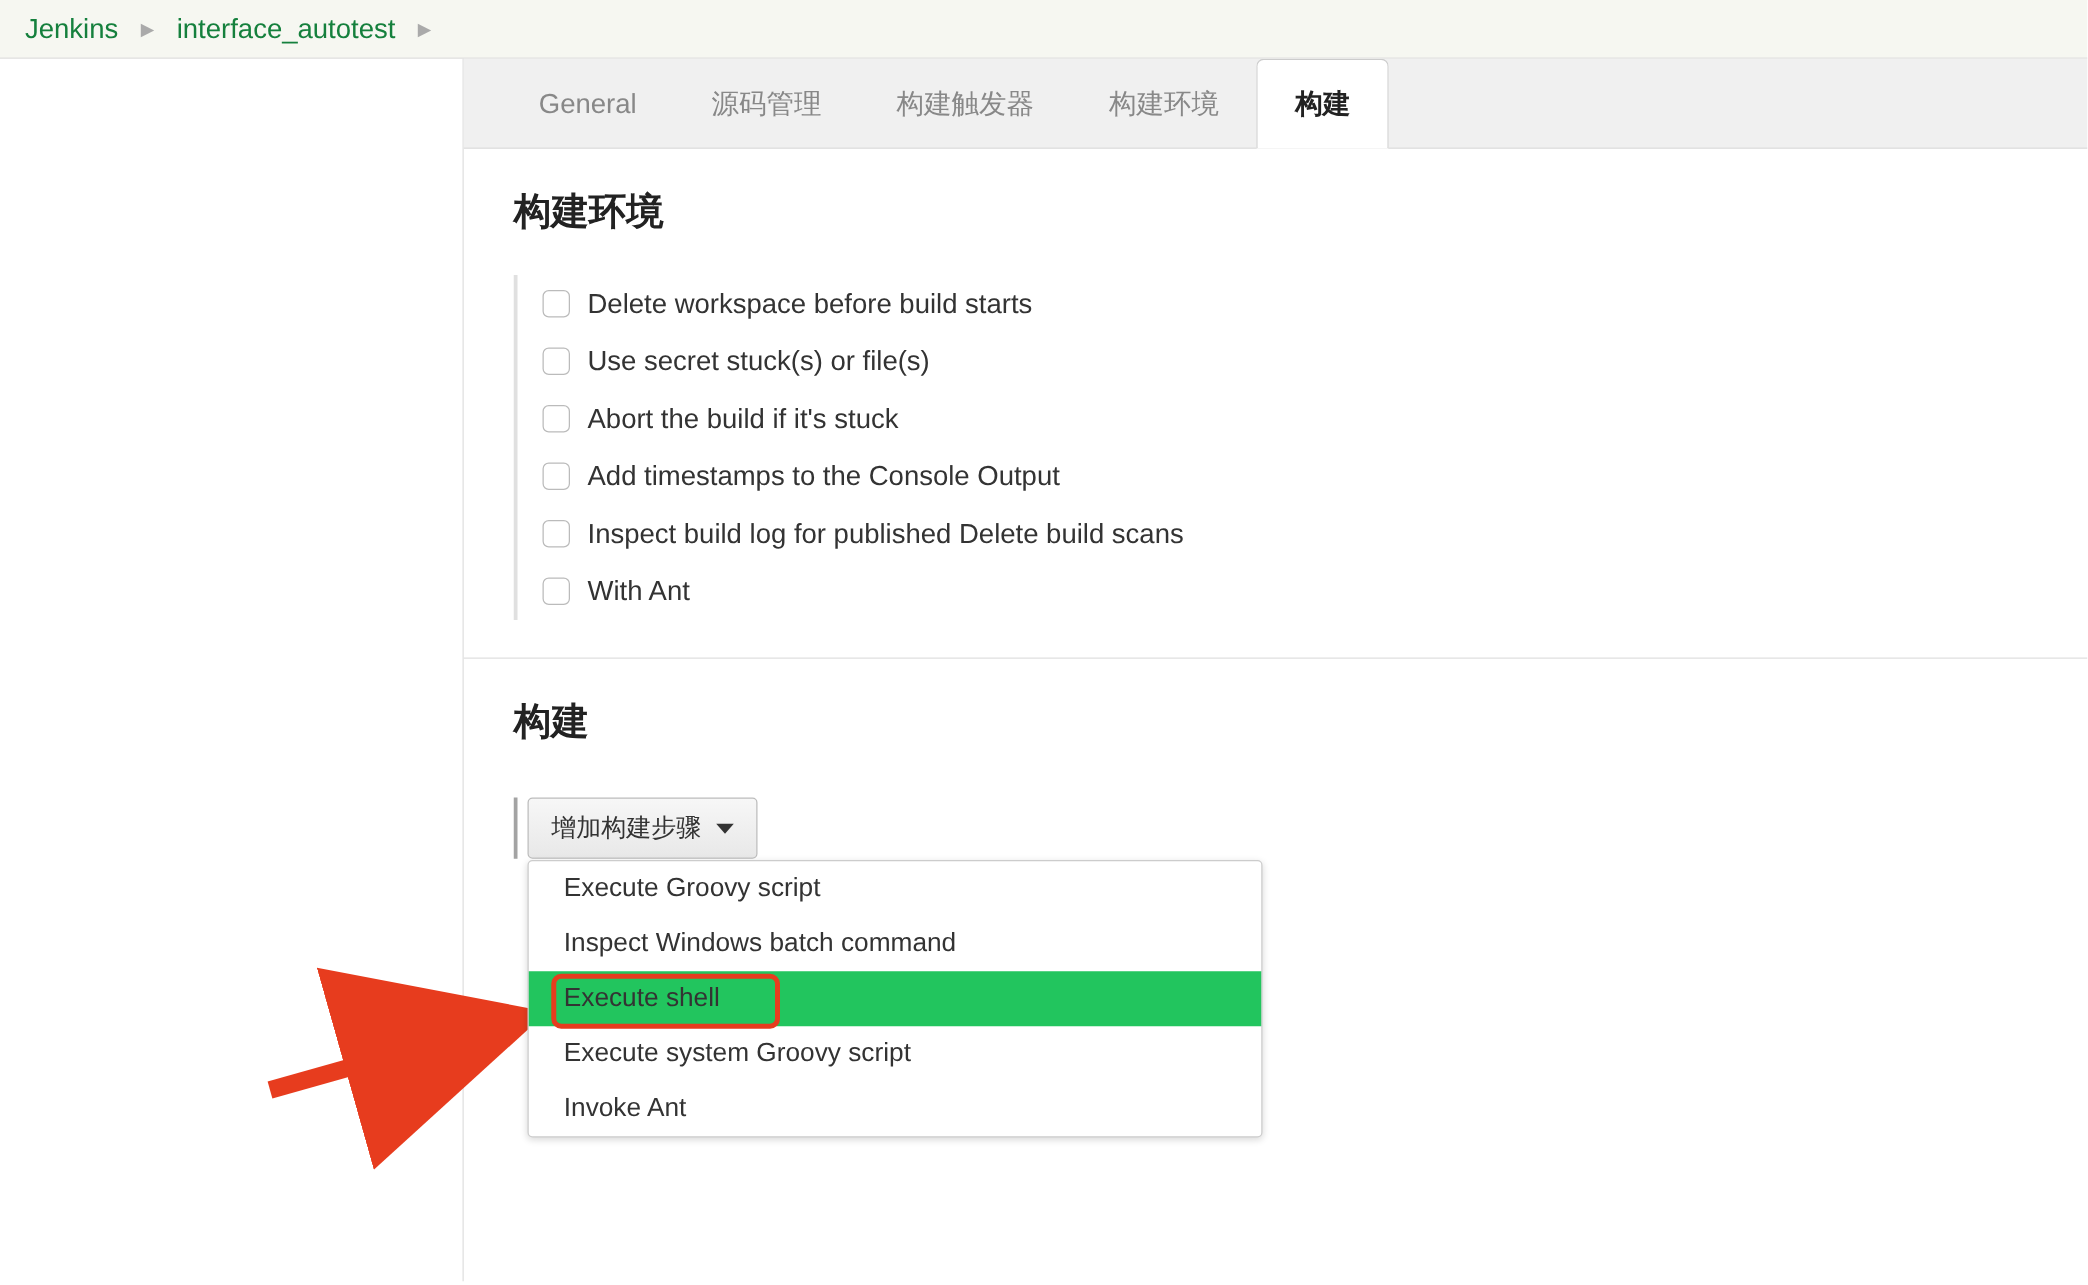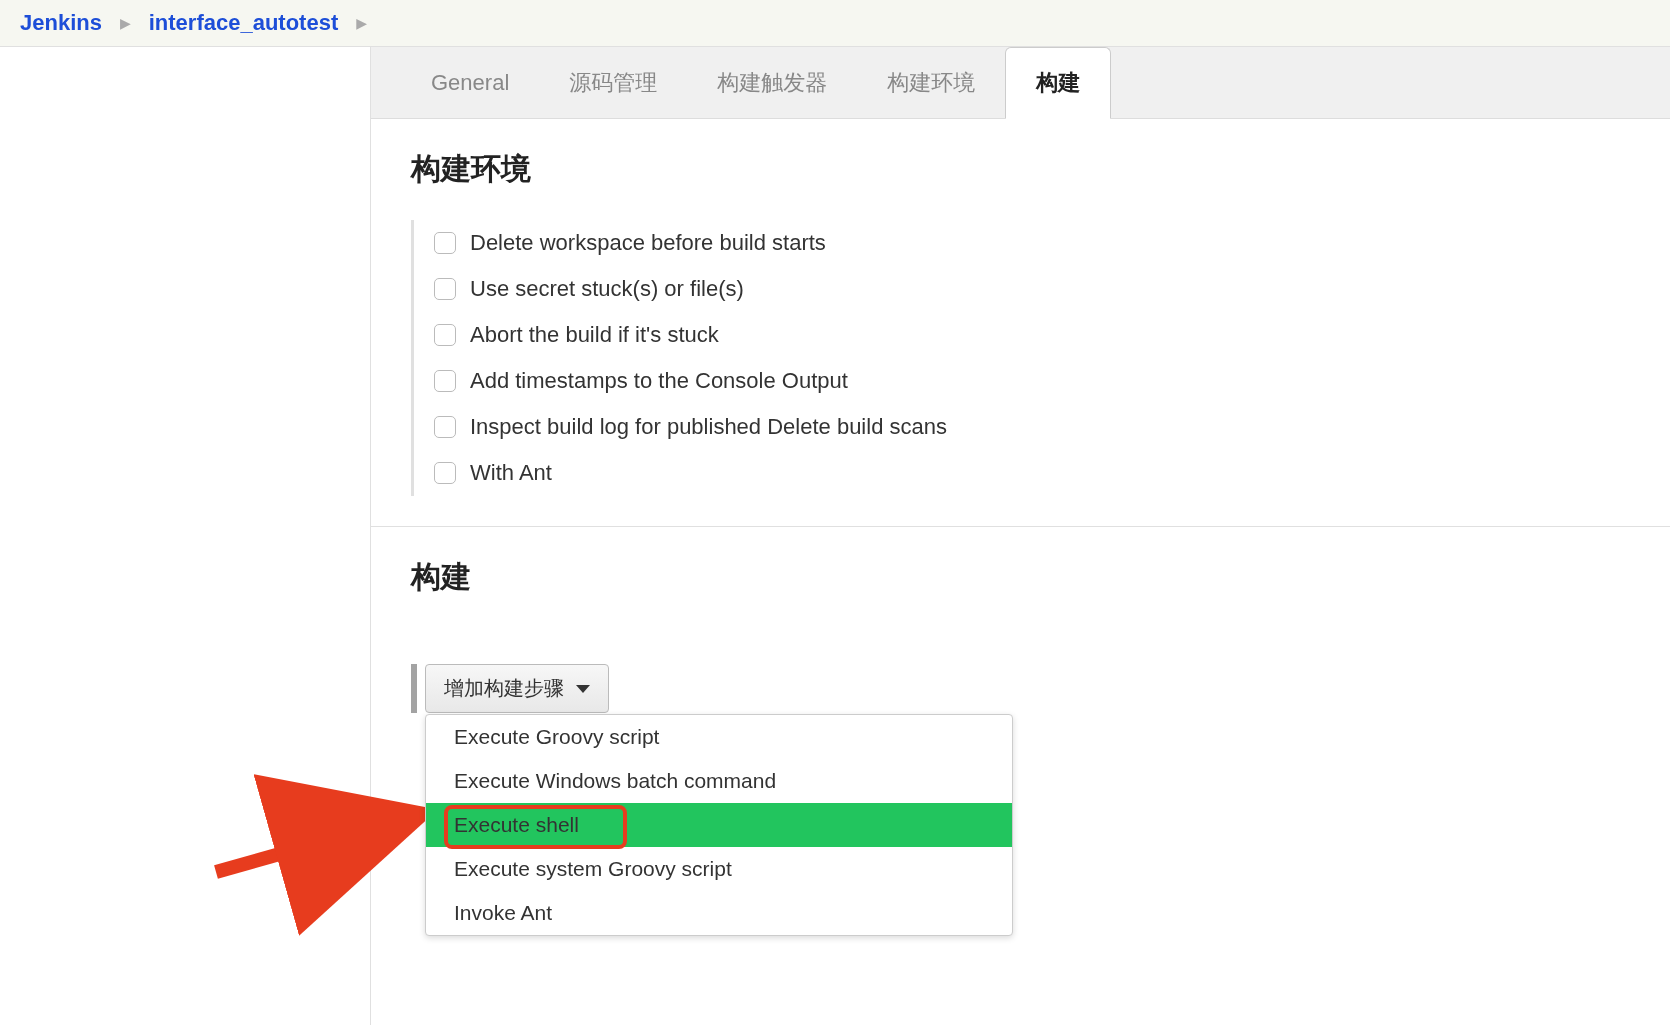--- a/index.html
+++ b/index.html
@@ -14,23 +14,22 @@
       background: #f6f7f1;
       border-bottom: 1px solid #e0e0e0;
       padding: 10px 20px;
       display: flex;
       align-items: center;
       gap: 18px;
       font-size: 22px;
       color: #555;
     }
     .breadcrumb a {
-      color: #1d4ed8;
+      color: #15803d;
       text-decoration: none;
-      font-weight: bold;
     }
     .breadcrumb .sep {
       color: #aaa;
       font-size: 14px;
     }
     .main {
       display: flex;
       width: 100%;
       height: calc(100% - 50px);
     }
@@ -101,25 +100,24 @@
     .build-section {
       padding: 30px 40px 10px 40px;
     }
     .build-section h2 {
       font-size: 30px;
       font-weight: 600;
       color: #222;
       margin-bottom: 40px;
     }
     .add-step-wrap {
-      border-left: 6px solid #a3a3a3;
+      border-left: 3px solid #a3a3a3;
       padding-left: 8px;
       position: relative;
       display: inline-block;
-      margin-top: 26px;
     }
     .add-step-btn {
       background: linear-gradient(#f7f7f7, #e8e8e8);
       border: 1px solid #bbb;
       border-radius: 4px;
       padding: 10px 18px;
       font-size: 20px;
       color: #333;
       cursor: pointer;
       display: flex;
@@ -224,21 +222,21 @@
 
     <div class="build-section">
       <h2>构建</h2>
       <div class="add-step-wrap">
         <button class="add-step-btn">
           <span>增加构建步骤</span>
           <span class="caret-down"></span>
         </button>
         <div class="dropdown">
           <div class="dropdown-item">Execute Groovy script</div>
-          <div class="dropdown-item">Execute Windows batch command</div>
+          <div class="dropdown-item">Inspect Windows batch command</div>
           <div class="dropdown-item highlighted boxed">Execute shell</div>
           <div class="dropdown-item">Execute system Groovy script</div>
           <div class="dropdown-item">Invoke Ant</div>
         </div>
       </div>
     </div>
 
     <div class="arrow-annotation">
       <svg width="220" height="90">
         <defs>

